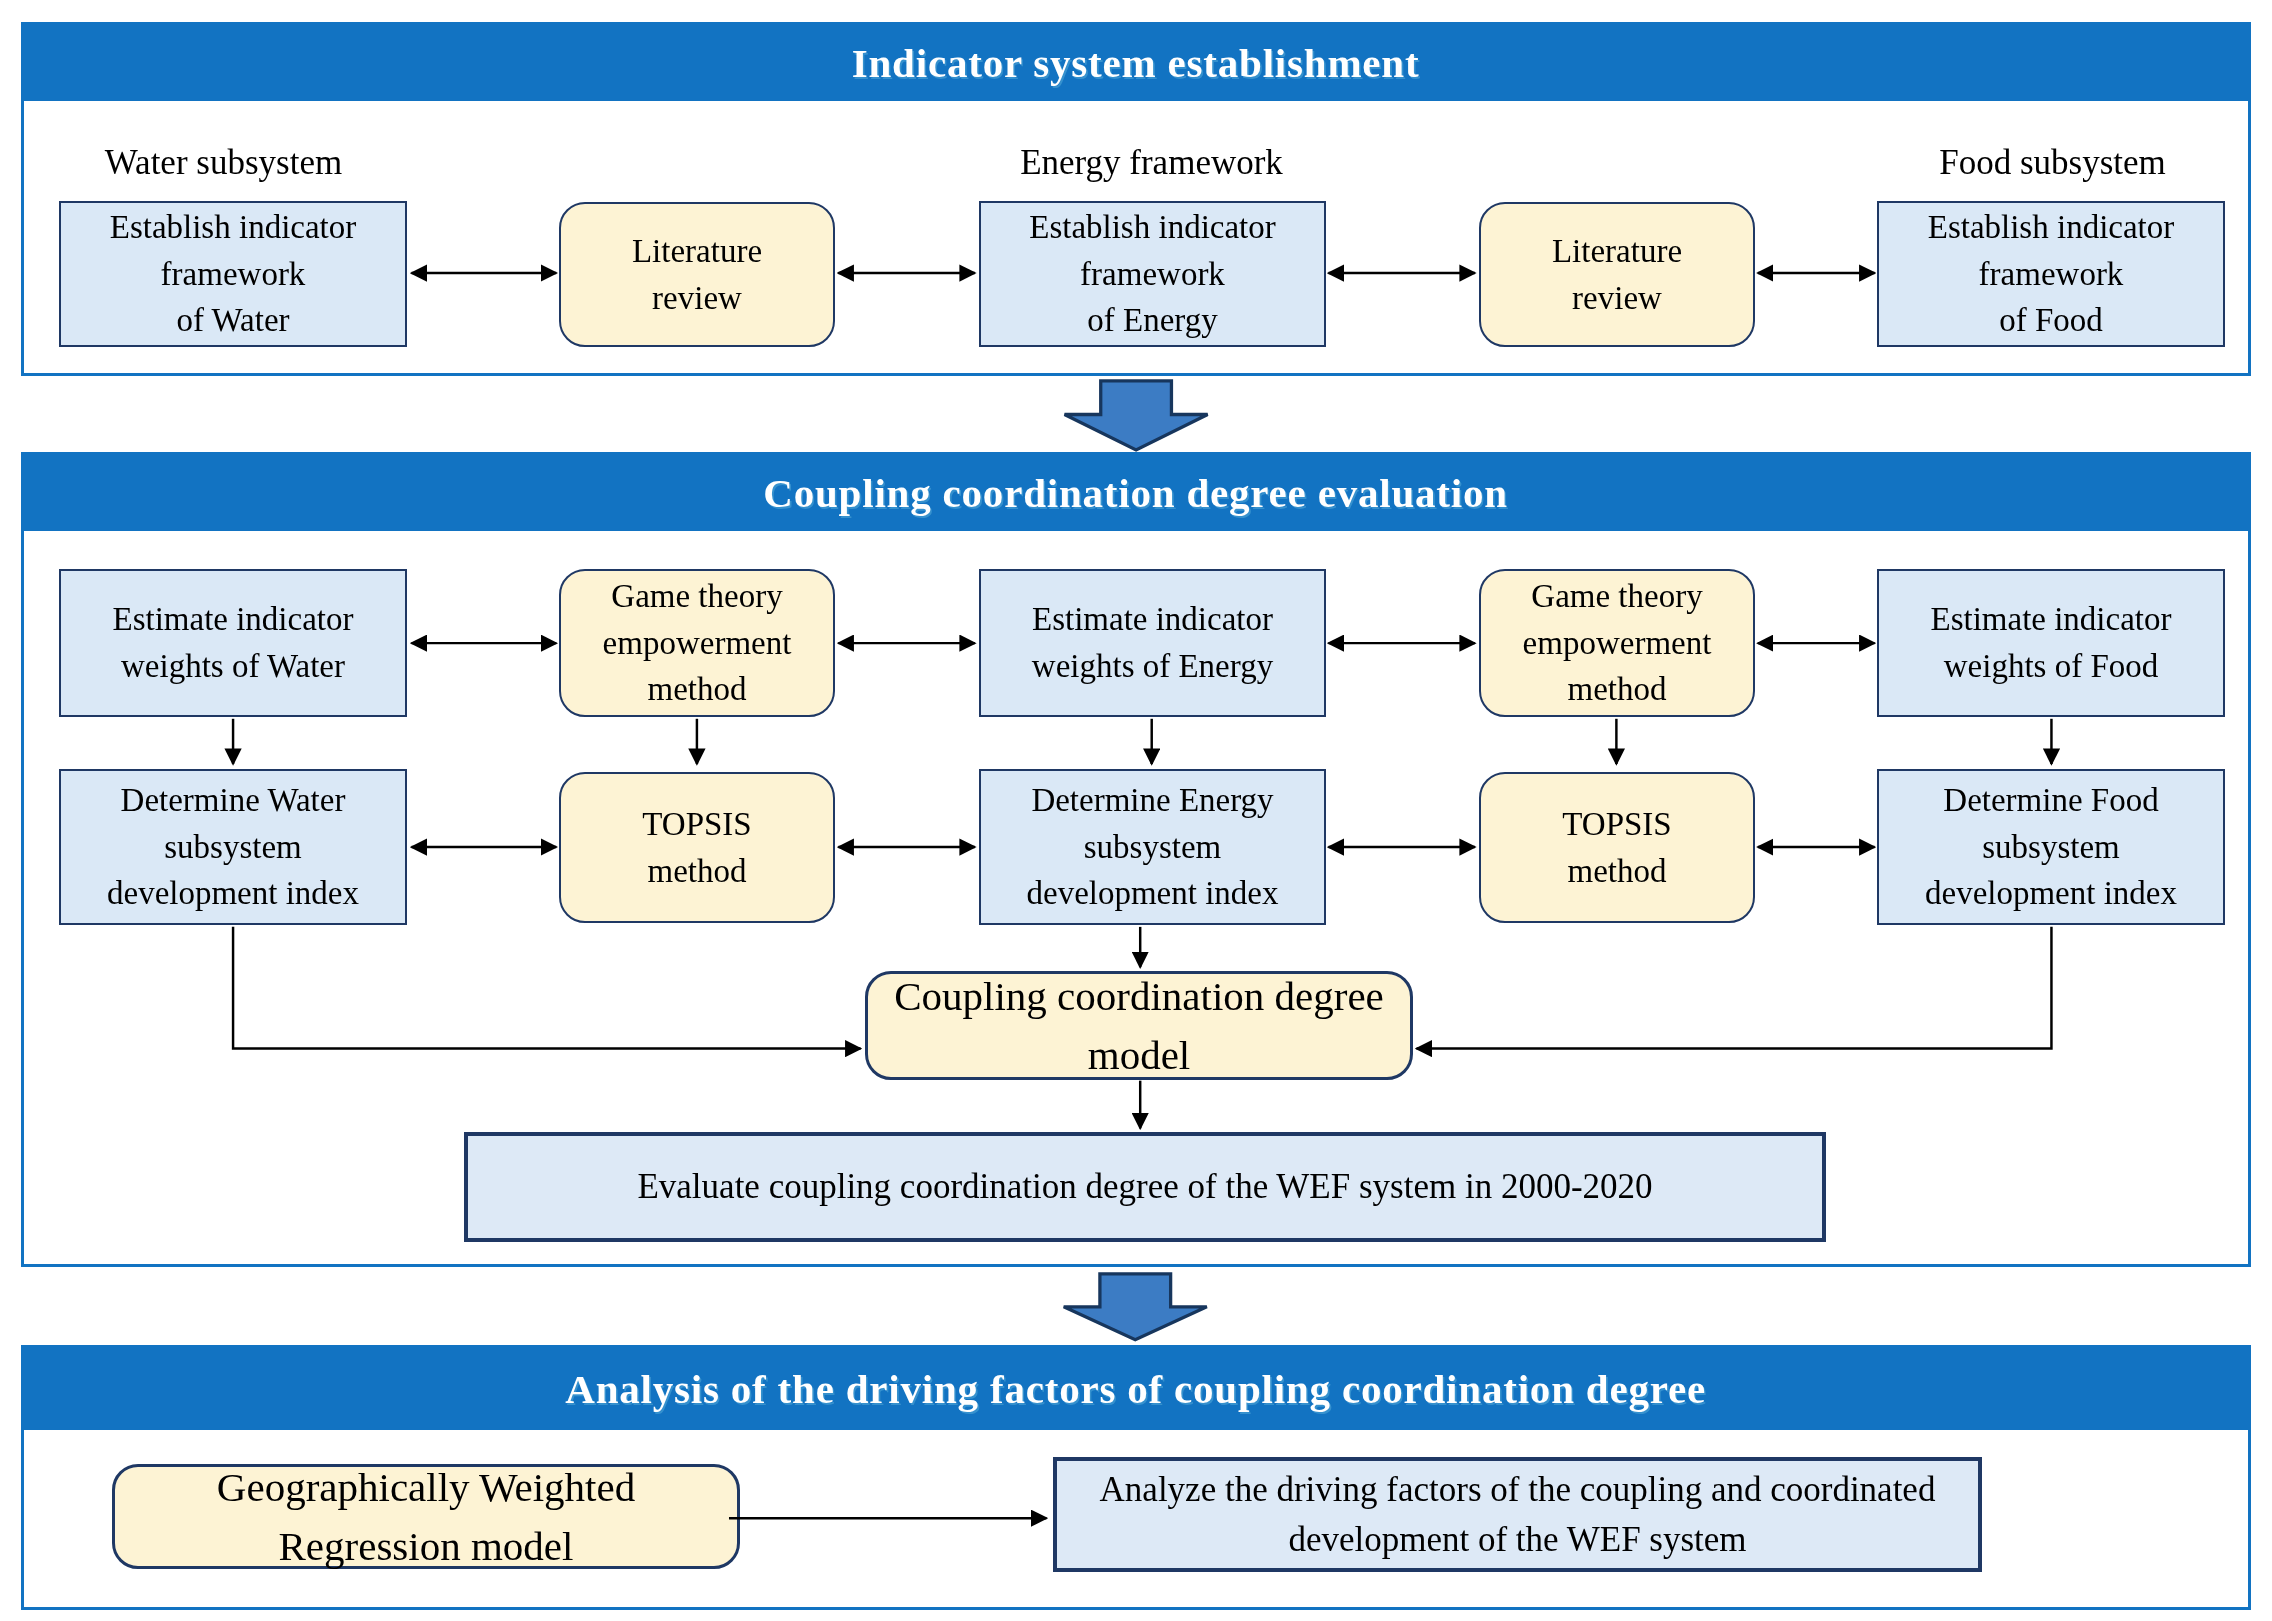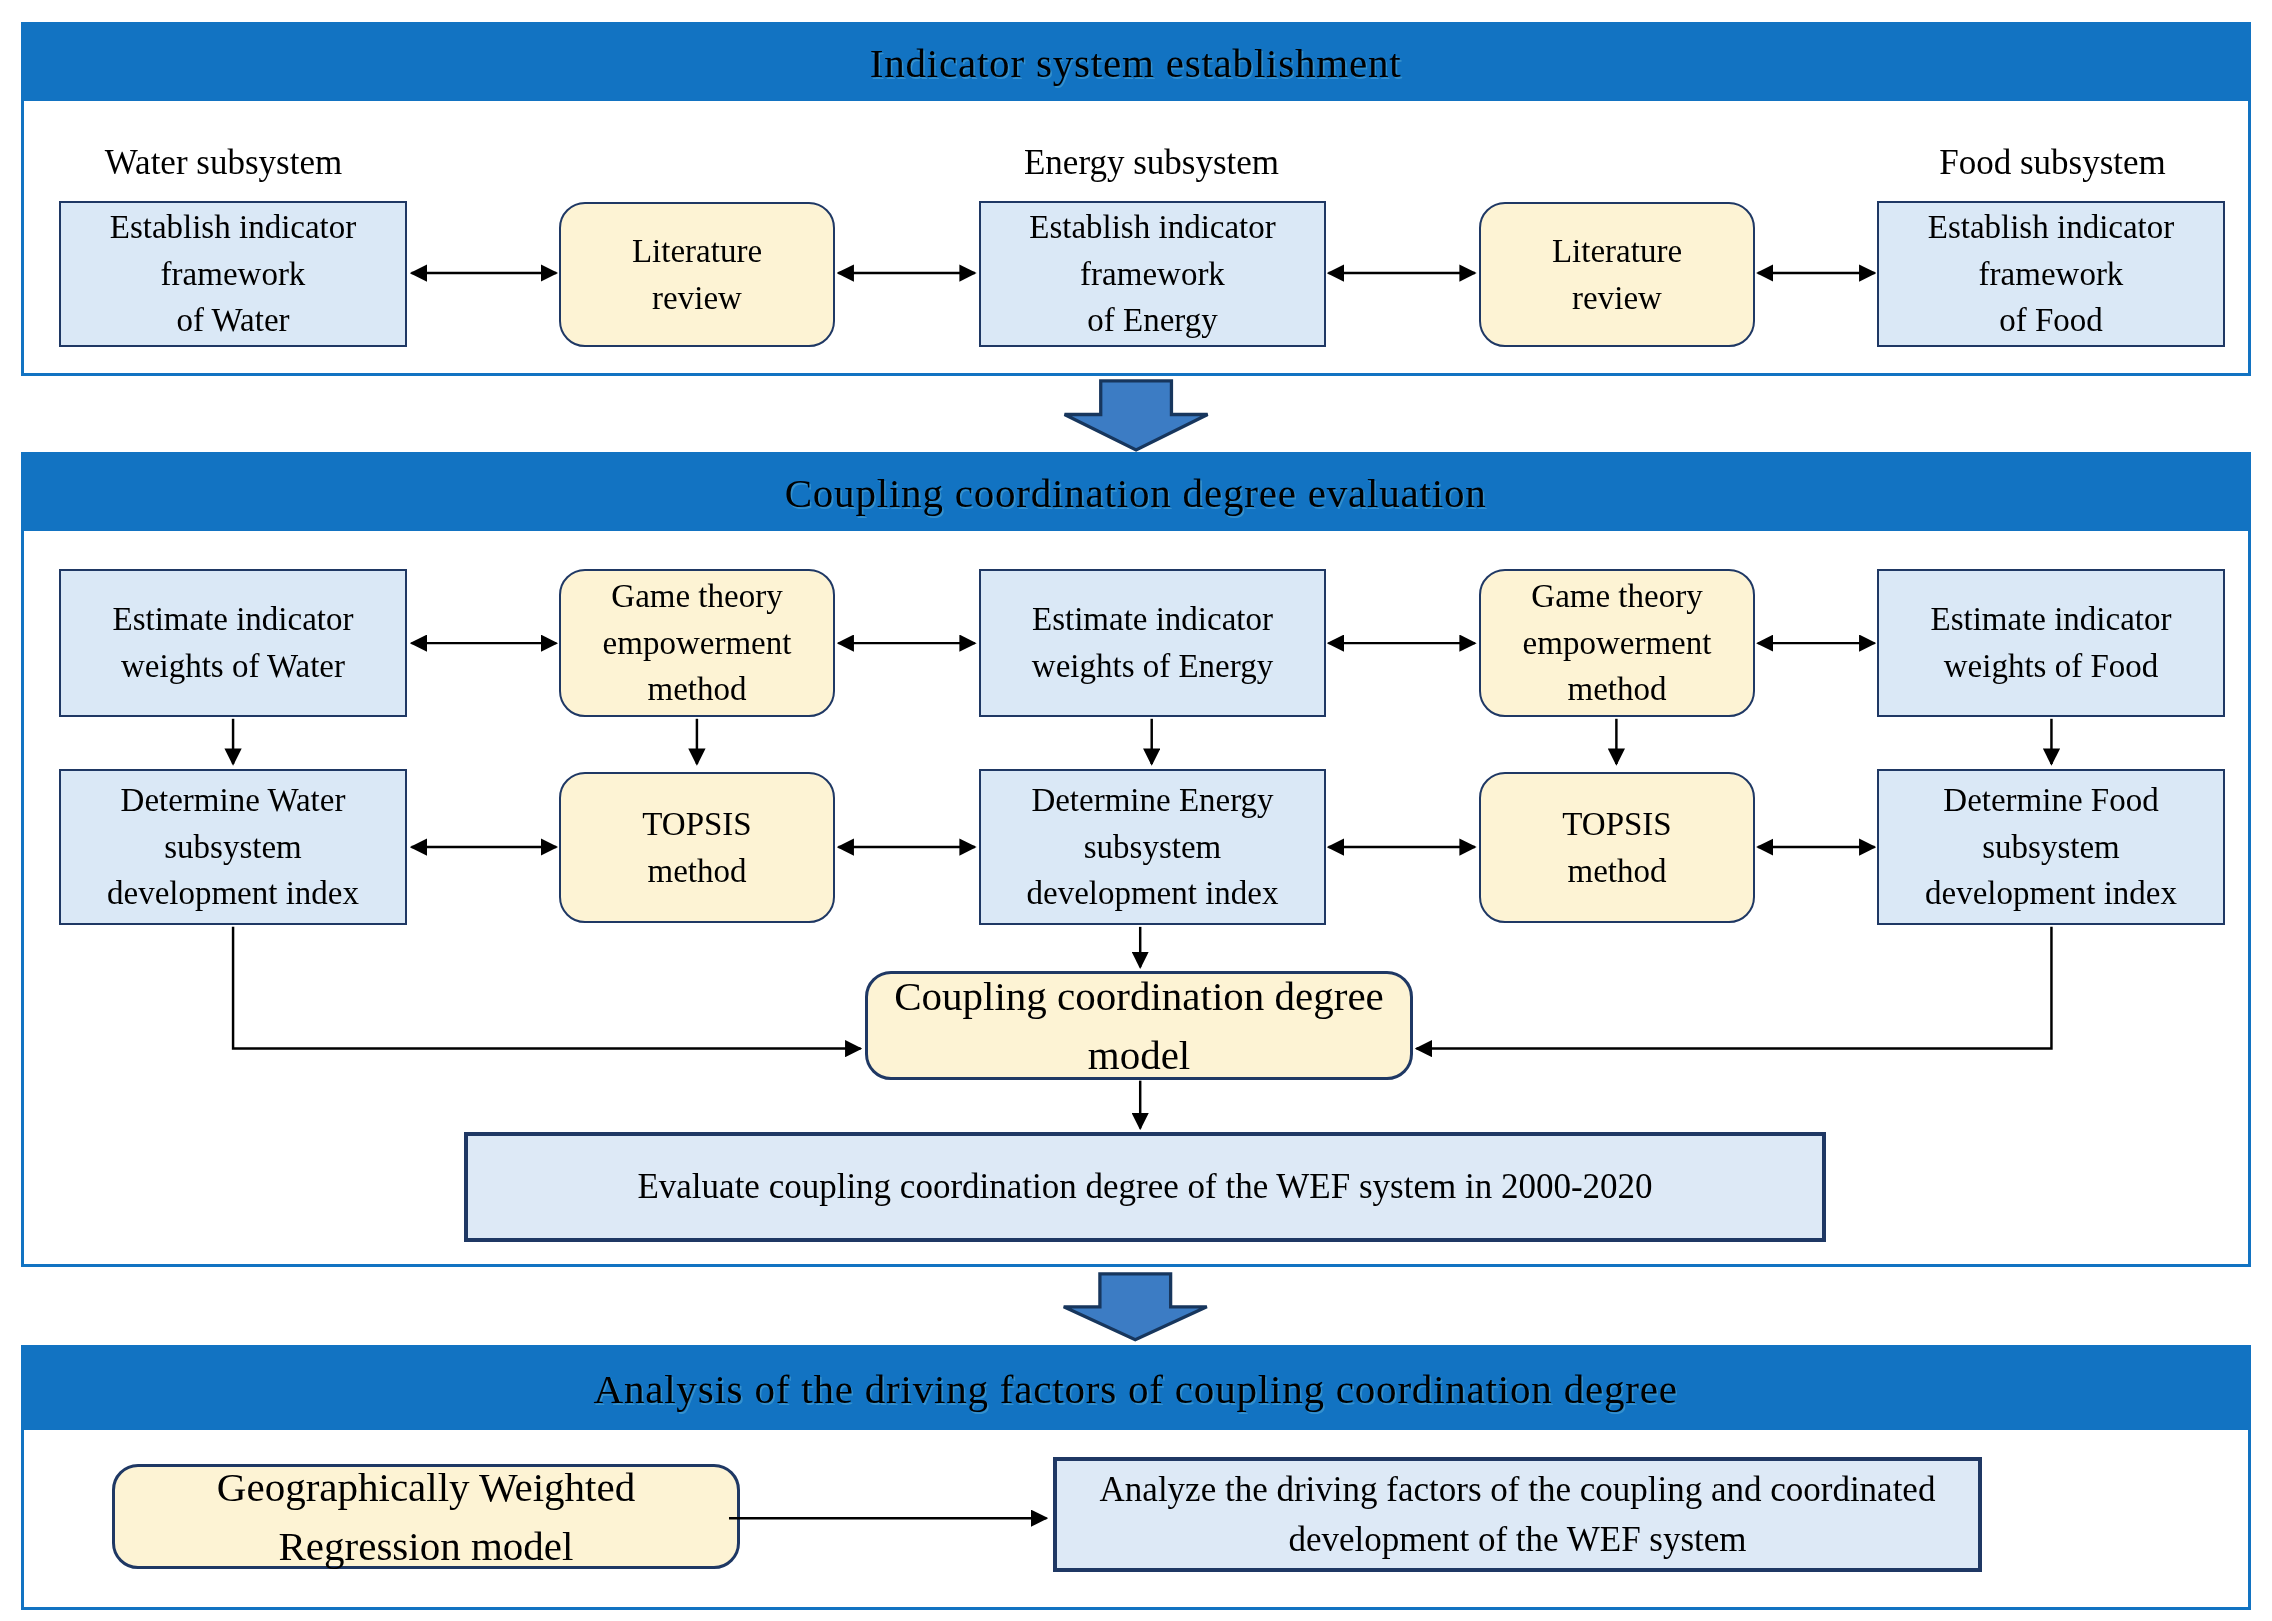--- a/index.html
+++ b/index.html
@@ -15,22 +15,22 @@
     border: 3.3px solid #1273C2;
     background: #ffffff;
     box-sizing: border-box;
   }
   .band {
     position: absolute; left: 0; right: 0; top: 0;
     background: #1273C2;
     display: flex; align-items: center; justify-content: center;
   }
   .band-title {
-    color: #000000;
-    font-weight: normal;
+    color: #ffffff;
+    font-weight: bold;
     font-size: 41px;
     letter-spacing: 0.8px;
     text-shadow: 1.6px 1.6px 0 rgba(120,200,230,0.35);
   }
   .sys-label {
     position: absolute;
     display: flex; align-items: center; justify-content: center;
     font-size: 35px;
     text-align: center;
   }
@@ -128,21 +128,21 @@
 
     <line x1="886" y1="1846" x2="1272" y2="1846" marker-end="url(#ah)"></line>
   </g>
 
   <polygon points="1338,463 1424,463 1424,504 1468,504 1381,547 1294,504 1338,504" fill="#3C7CC4" stroke="#17365D" stroke-width="4"></polygon>
   <polygon points="1337,1549 1423,1549 1423,1589 1467,1589 1380,1629 1293,1589 1337,1589" fill="#3C7CC4" stroke="#17365D" stroke-width="4"></polygon>
 </svg>
 
 <div class="layer">
   <div class="sys-label" style="left:67px; top:138px; width:313px; height:49px;">Water subsystem</div>
-  <div class="sys-label" style="left:987px; top:138px; width:329px; height:49px;">Energy subsystem</div>
+  <div class="sys-label" style="left:987px; top:138px; width:329px; height:49px;">Energy framework</div>
   <div class="sys-label" style="left:1892px; top:138px; width:321px; height:49px;">Food subsystem</div>
 
   <div class="box blue-box" style="left:59px; top:201px; width:348px; height:146px;">Establish indicator
 framework
 of Water</div>
   <div class="box cream-box" style="left:559px; top:202px; width:276px; height:145px;">Literature
 review</div>
   <div class="box blue-box" style="left:979px; top:201px; width:347px; height:146px;">Establish indicator
 framework
 of Energy</div>

